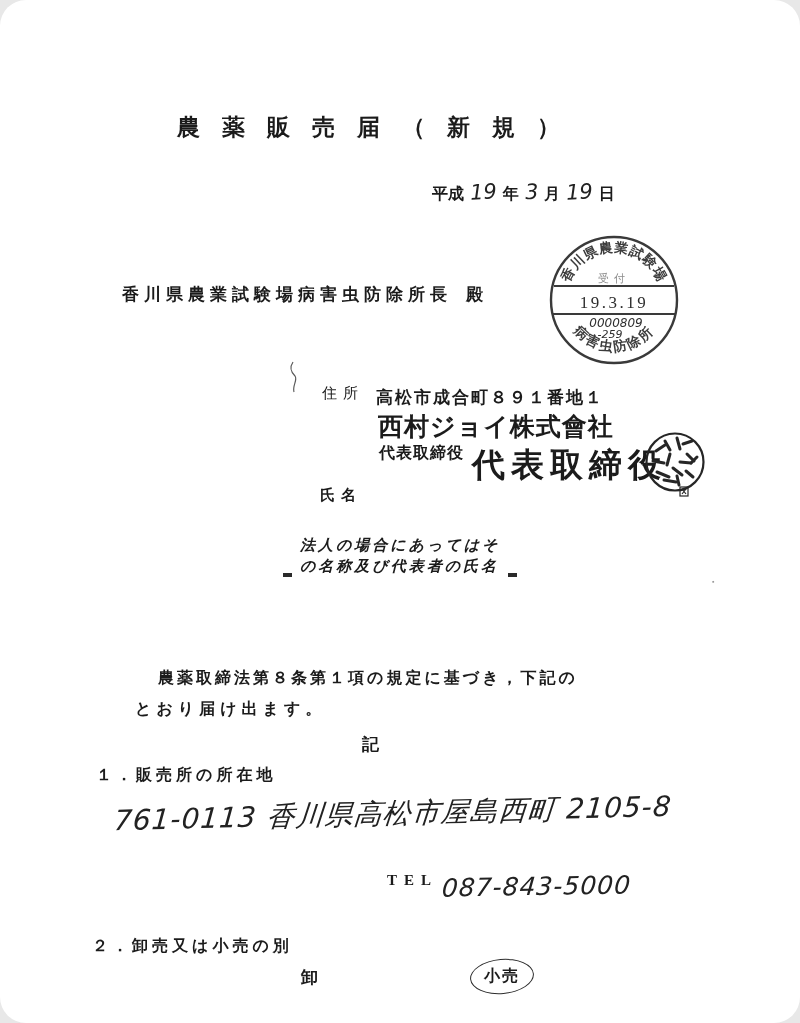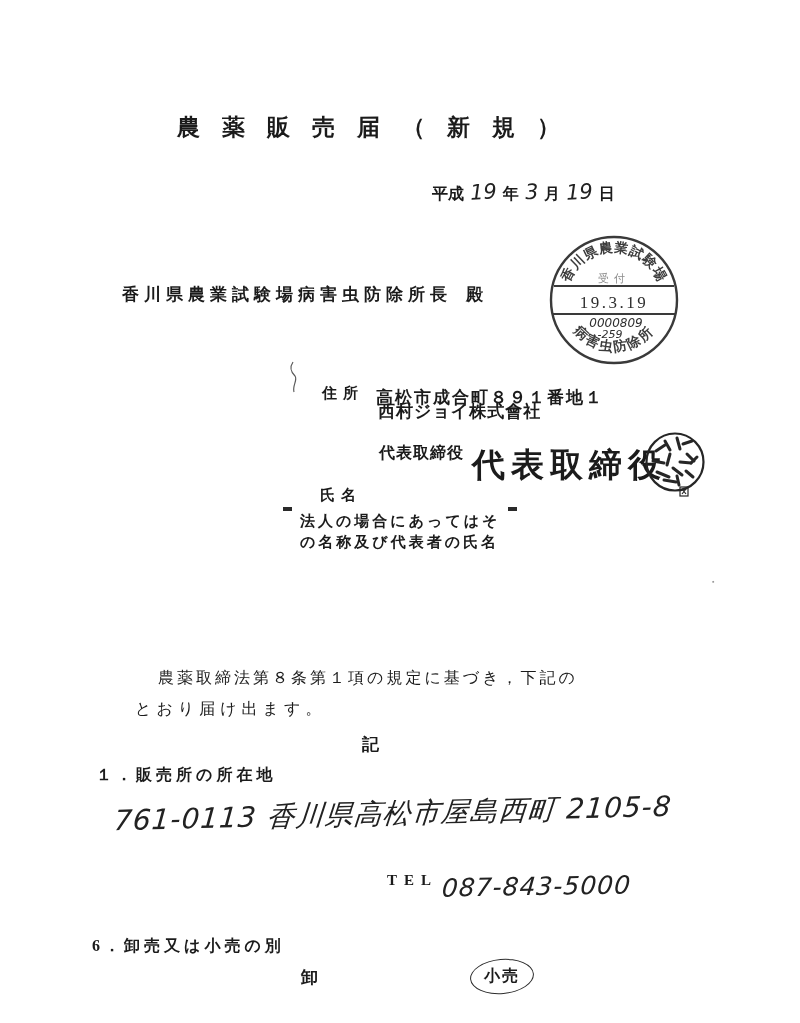--- a/index.html
+++ b/index.html
@@ -1,55 +1,55 @@
 <!DOCTYPE html>
 <html><head>
 <meta charset="utf-8">
 <style>
   * { margin:0; padding:0; box-sizing:border-box; }
   body { background:#e8e8e8; font-family:"Liberation Serif", serif; }
   .page {
     position:relative; width:800px; height:1023px; background:#ffffff;
-    margin:0 auto; overflow:hidden; color:#1e1e1e;
+    margin:0 auto; overflow:hidden; color:#1e1e1e;border-radius:26px;
   }
   .abs { position:absolute; white-space:nowrap; }
   .typed { font-family:"Liberation Serif", serif; color:#1b1b1b; }
   .hand { font-family:"DejaVu Sans", sans-serif; font-style:italic; color:#222; }
 
   .title { left:177px; top:112px; font-size:23px; font-weight:bold; letter-spacing:22px; }
 
   .date-line { left:432px; top:180px; display:flex; align-items:baseline; font-size:16px; font-weight:bold;text-align:right; }
   .date-line .hand-num { font-size:21px; font-weight:normal; transform:rotate(-3deg); display:inline-block; margin:0 6px; }
 
   .addressee { left:122px; top:283px; font-size:17px; font-weight:bold; letter-spacing:5px; display:flex; }
   .addressee .honorific { margin-left:14px; }
 
   .stamp-wrap { left:546px; top:234px; width:136px; height:134px; }
   .seal-wrap { left:644px; top:429px; width:66px; height:74px; }
 
   .stray-squiggle { left:285px; top:360px; width:20px; height:36px; }
   .speck { left:712px; top:578px; width:6px; height:8px; color:#9a9a9a; font-size:7px; }
 
-  .addr-label { left:322px; top:384px; font-size:15px; font-weight:bold; letter-spacing:6px; }
+  .addr-label { left:322px; top:384px; font-size:15px; font-weight:normal; letter-spacing:6px; }
   .addr-value { left:376px; top:386px; font-size:17px; font-weight:bold; letter-spacing:2px; }
-  .company    { left:378px; top:400px; font-size:17px; font-weight:bold; letter-spacing:1px; }
+  .company    { left:378px; top:410px; font-size:25px; font-weight:bold; letter-spacing:1px; }
   .rep-line   { left:379px; top:443px; display:flex; align-items:flex-start; }
   .rep-title  { font-size:16px; font-weight:bold; letter-spacing:1px; padding-bottom:3px; }
   .rep-name   { font-size:33px; font-weight:bold; letter-spacing:6px; margin-left:8px; }
 
   .name-label { left:320px; top:486px; font-size:15px; font-weight:bold; letter-spacing:6px; }
 
-  .note { left:283px; top:507px; display:flex; align-items:flex-start; height:50px; }
+  .note { left:283px; top:527px; display:flex; align-items:flex-end; height:50px;font-style:italic; }
   .bracket { width:9px; border:2px solid #2a2a2a; }
   .bracket.l { border-right:none; }
   .bracket.r { border-left:none; }
   .note-text { padding:4px 8px 0 8px; font-size:15px; font-weight:bold; letter-spacing:3px; line-height:21px; text-align:left; }
 
-  .body1 { left:158px; top:668px; font-size:16px; font-weight:normal; letter-spacing:3px; }
-  .body2 { left:135px; top:699px; font-size:16px; font-weight:normal; letter-spacing:5px; }
+  .body1 { left:158px; top:668px; font-size:16px; font-weight:bold; letter-spacing:3px; }
+  .body2 { left:135px; top:699px; font-size:16px; font-weight:bold; letter-spacing:5px; }
   .ki    { left:362px; top:733px; font-size:17px; font-weight:bold; }
 
   .sec1-head { left:96px;  top:765px; font-size:16px; font-weight:bold; letter-spacing:4px; }
   .hand-address { left:114px; top:795px; font-size:28px; transform:rotate(-1.5deg) skewX(-6deg); letter-spacing:1px; }
   .tel-line { left:387px; top:872px; display:flex; align-items:flex-start; }
   .tel-label { font-size:15px; font-weight:bold; letter-spacing:7px; }
   .tel-number { font-size:25px; margin-left:4px; transform:rotate(-1deg) skewX(-6deg); display:inline-block; letter-spacing:1px; }
 
   .sec2-head { left:92px; top:936px; font-size:16px; font-weight:bold; letter-spacing:4px; }
   .wholesale { left:301px; top:966px; font-size:17px; font-weight:bold; }
@@ -162,19 +162,19 @@
   <div class="abs typed body2">とおり届け出ます。</div>
   <div class="abs typed ki">記</div>
 
   <div class="abs typed sec1-head">１．販売所の所在地</div>
   <div class="abs hand hand-address">761-0113 香川県高松市屋島西町 2105-8</div>
   <div class="abs tel-line">
     <span class="typed tel-label">TEL</span>
     <span class="hand tel-number">087-843-5000</span>
   </div>
 
-  <div class="abs typed sec2-head">6．卸売又は小売の別</div>
+  <div class="abs typed sec2-head">２．卸売又は小売の別</div>
   <div class="abs typed wholesale">卸</div>
   <div class="abs retail-circle">
     <span class="typed">小売</span>
   </div>
 
 </div>
 
 </body></html>

